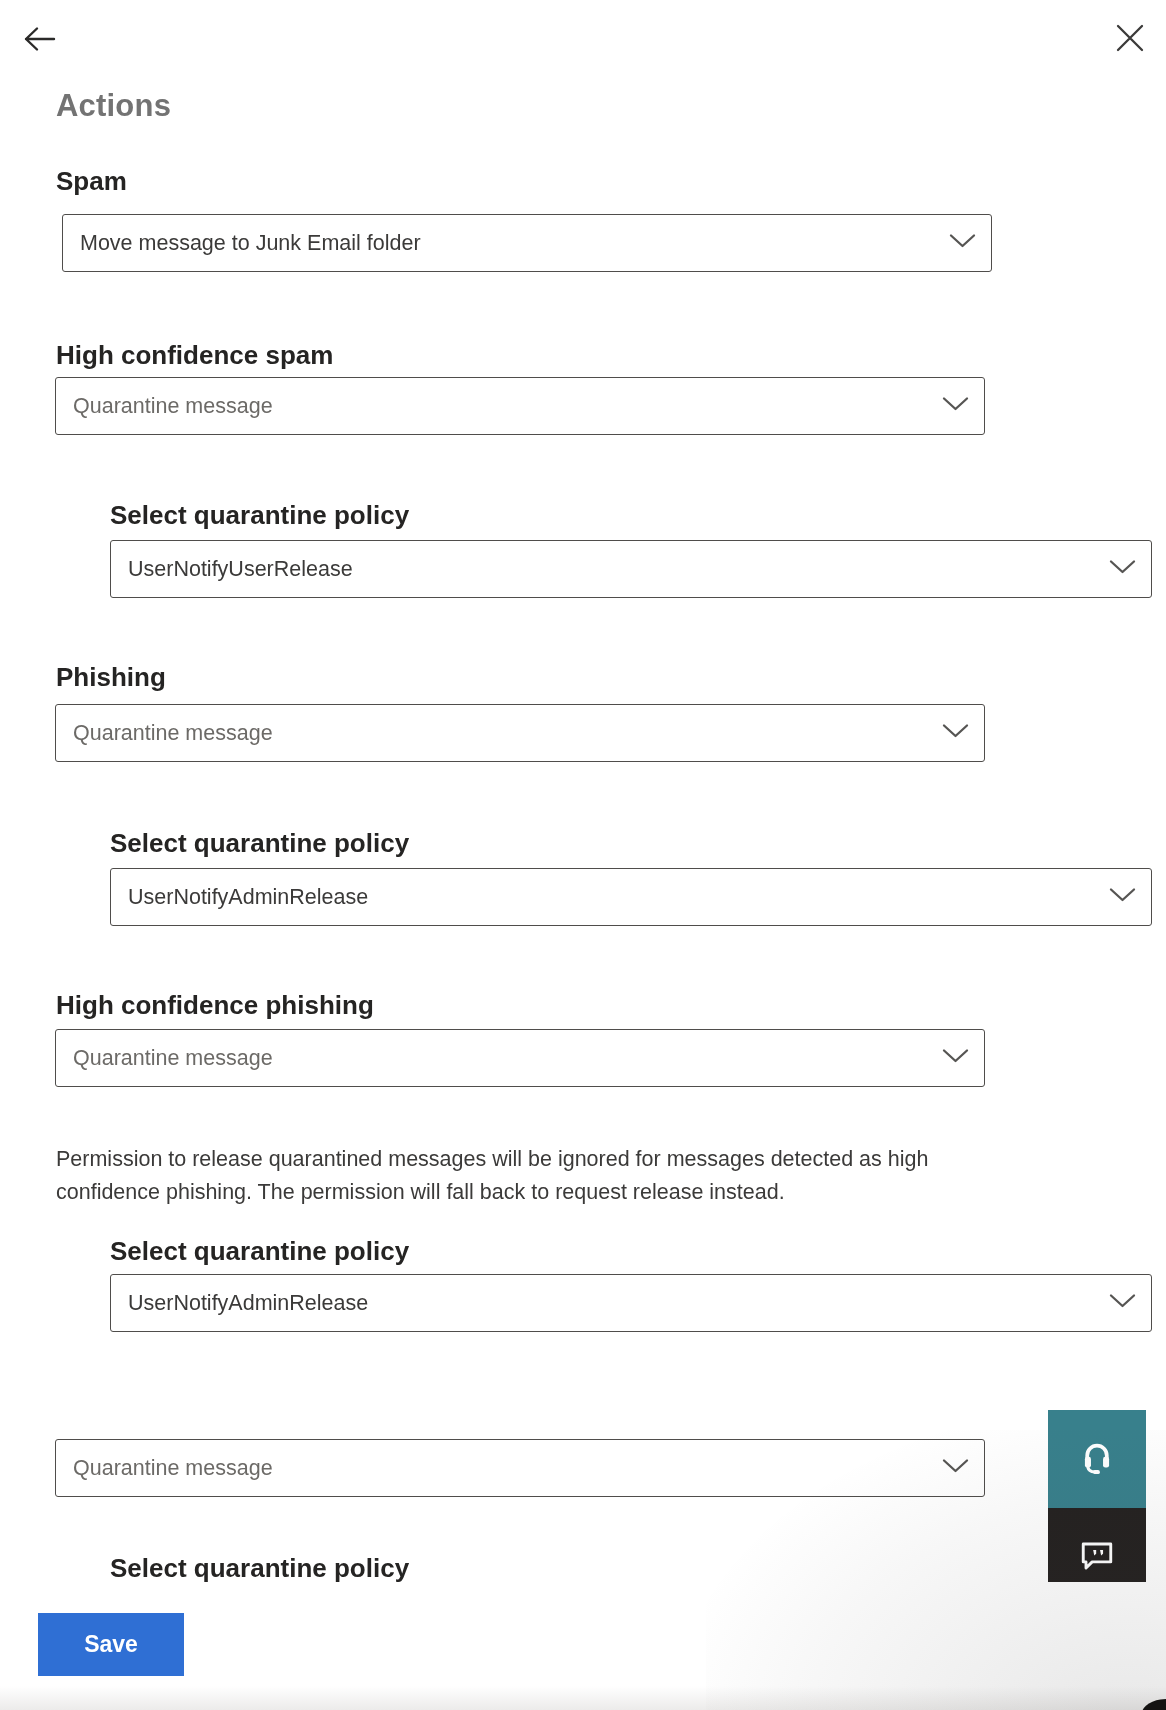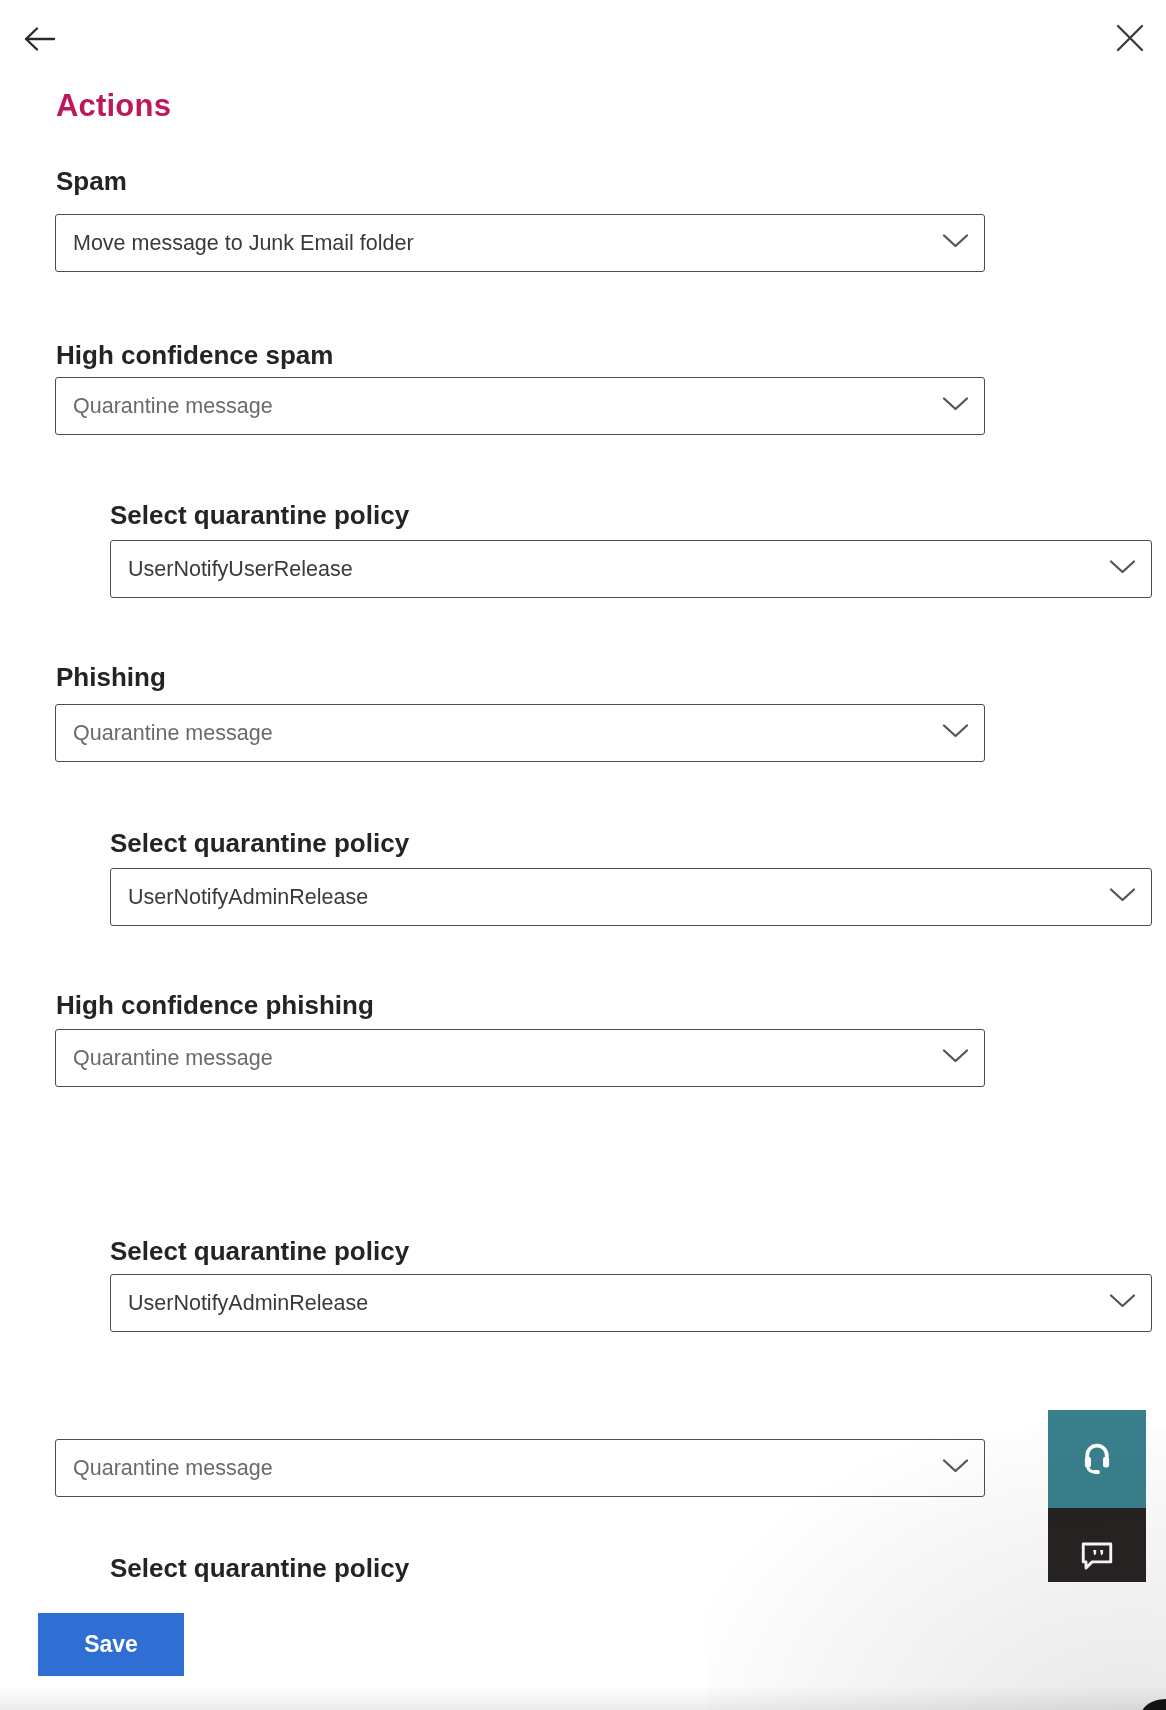--- a/index.html
+++ b/index.html
@@ -11,21 +11,21 @@
   }
   .icon-btn {
     position:absolute; background:transparent; border:none; cursor:pointer;
     display:flex; align-items:center; justify-content:center; padding:0;
   }
   #back-btn   { left:18px;  top:20px; width:42px; height:40px; }
   #close-btn  { left:1110px; top:20px; width:40px; height:38px; }
 
   .title {
     position:absolute; left:56px; top:88px;
-    font-size:31px; font-weight:700; color:#be185d; letter-spacing:0.2px;
+    font-size:31px; font-weight:700; color:#737373; letter-spacing:0.2px;
   }
   .field-label {
     position:absolute; left:56px;
     font-size:26px; font-weight:700; color:#252423;
   }
   .field-label.indent { left:110px; }
 
   .combo {
     position:absolute; left:55px; width:930px; height:58px;
     background:#fff; border:1.6px solid #4f4d4b; border-radius:3px;
@@ -33,21 +33,21 @@
     cursor:pointer;
   }
   .combo.indent { left:110px; width:1042px; }
   .combo-text {
     font-size:21.5px; color:#3b3a39; white-space:nowrap; overflow:hidden;
   }
   .combo-text.muted { color:#6c6a67;text-align:right; }
   .chev { position:absolute; right:15px; top:50%; transform:translateY(-50%); }
 
   #l-spam        { top:166px; }
-  #c-spam        { top:214px; }
+  #c-spam        { top:214px;margin-left:7px; }
   #l-hcs         { top:340px; }
   #c-hcs         { top:377px; }
   #l-hcs-policy  { top:500px; }
   #c-hcs-policy  { top:540px; }
   #l-phish       { top:662px; }
   #c-phish       { top:704px; }
   #l-phish-policy{ top:828px; }
   #c-phish-policy{ top:868px; }
   #l-hcp         { top:990px; }
   #c-hcp         { top:1029px; }
@@ -176,20 +176,21 @@
   <div class="field-label" id="l-hcp">High confidence phishing</div>
   <div class="combo" id="c-hcp" role="combobox">
     <span class="combo-text muted">Quarantine message</span>
     <span class="chev">
       <svg width="27" height="16" viewBox="0 0 27 16">
           <path d="M2 2.5 L13.5 13 L25 2.5" fill="none" stroke="#565553" stroke-width="2.3" stroke-linecap="round" stroke-linejoin="round"></path>
         </svg>
     </span>
   </div>
 
+  <p class="note">Permission to release quarantined messages will be ignored for messages detected as high confidence phishing. The permission will fall back to request release instead.</p>
 
   <div class="field-label indent" id="l-hcp-policy">Select quarantine policy</div>
   <div class="combo indent" id="c-hcp-policy" role="combobox">
     <span class="combo-text">UserNotifyAdminRelease</span>
     <span class="chev">
       <svg width="27" height="16" viewBox="0 0 27 16">
           <path d="M2 2.5 L13.5 13 L25 2.5" fill="none" stroke="#565553" stroke-width="2.3" stroke-linecap="round" stroke-linejoin="round"></path>
         </svg>
     </span>
   </div>

